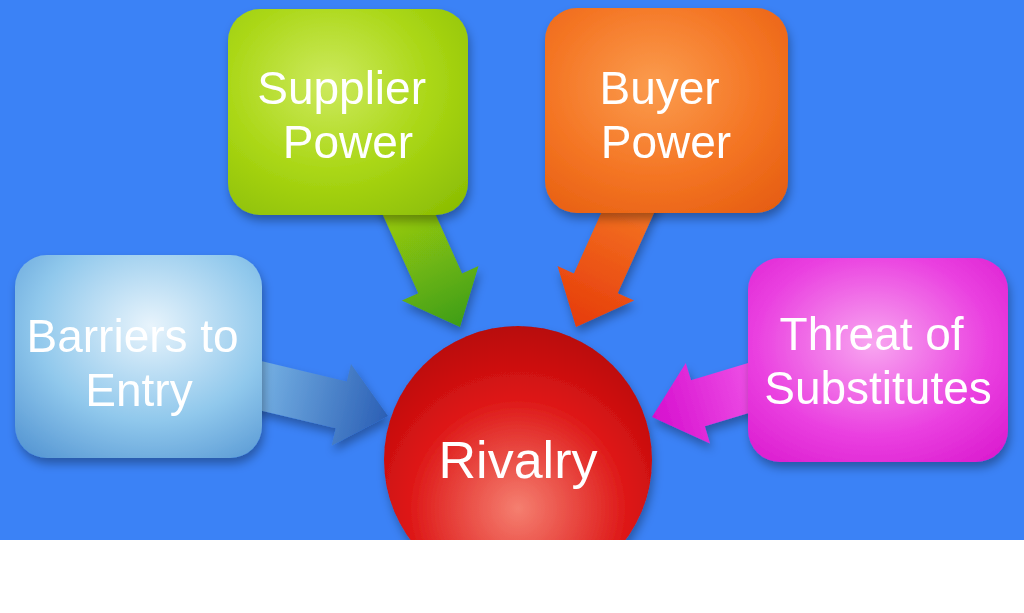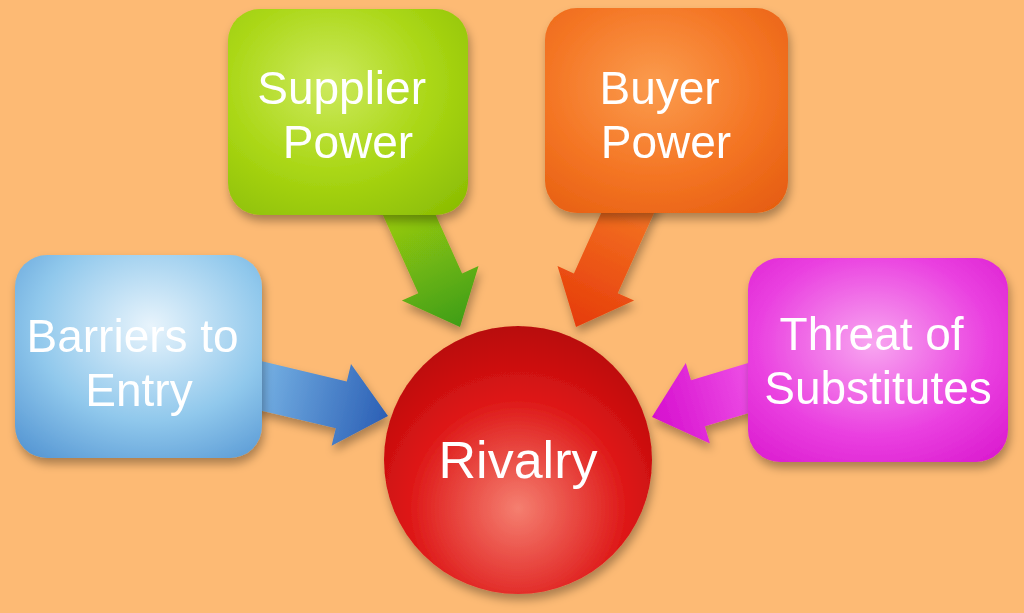--- a/index.html
+++ b/index.html
@@ -3,22 +3,22 @@
 <meta charset="utf-8">
 <style>
   html, body {
     margin: 0;
     padding: 0;
     background: #ffffff;
   }
   .stage {
     position: relative;
     width: 1024px;
-    height: 613px;
-    background: #fdba74;
+    height: 540px;
+    background: #3b82f6;
     overflow: hidden;
   }
   svg {
     display: block;
   }
   .label {
     font-family: "Liberation Sans", sans-serif;
     font-size: 46px;
     fill: #ffffff;
     text-anchor: middle;

